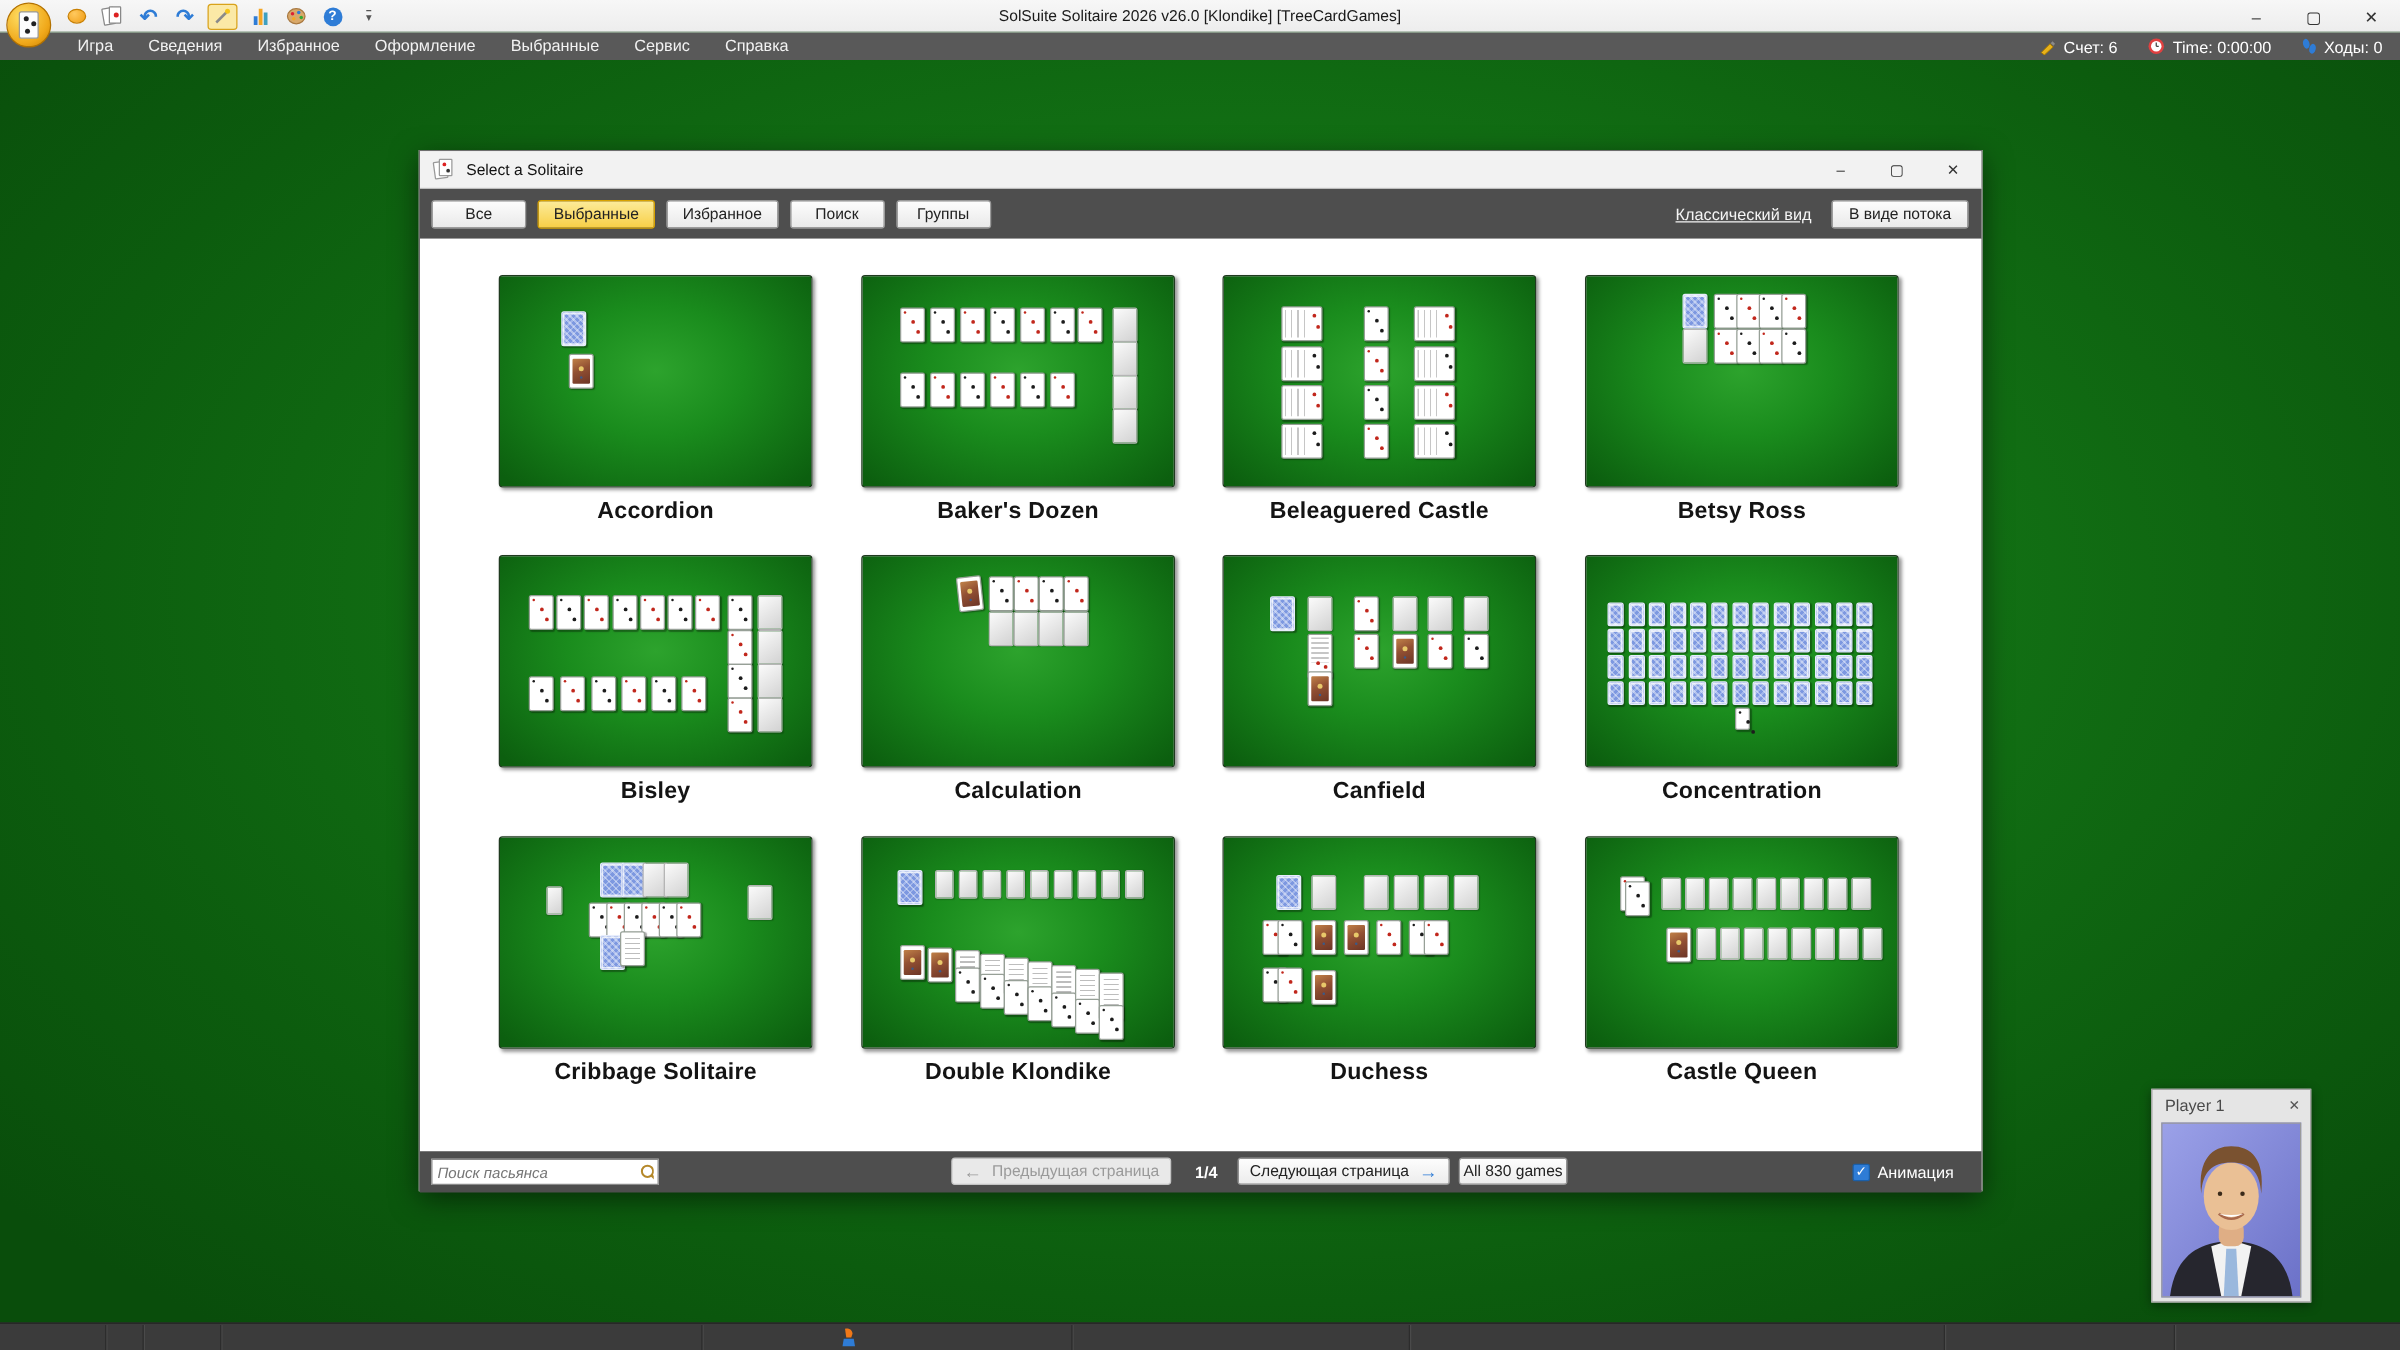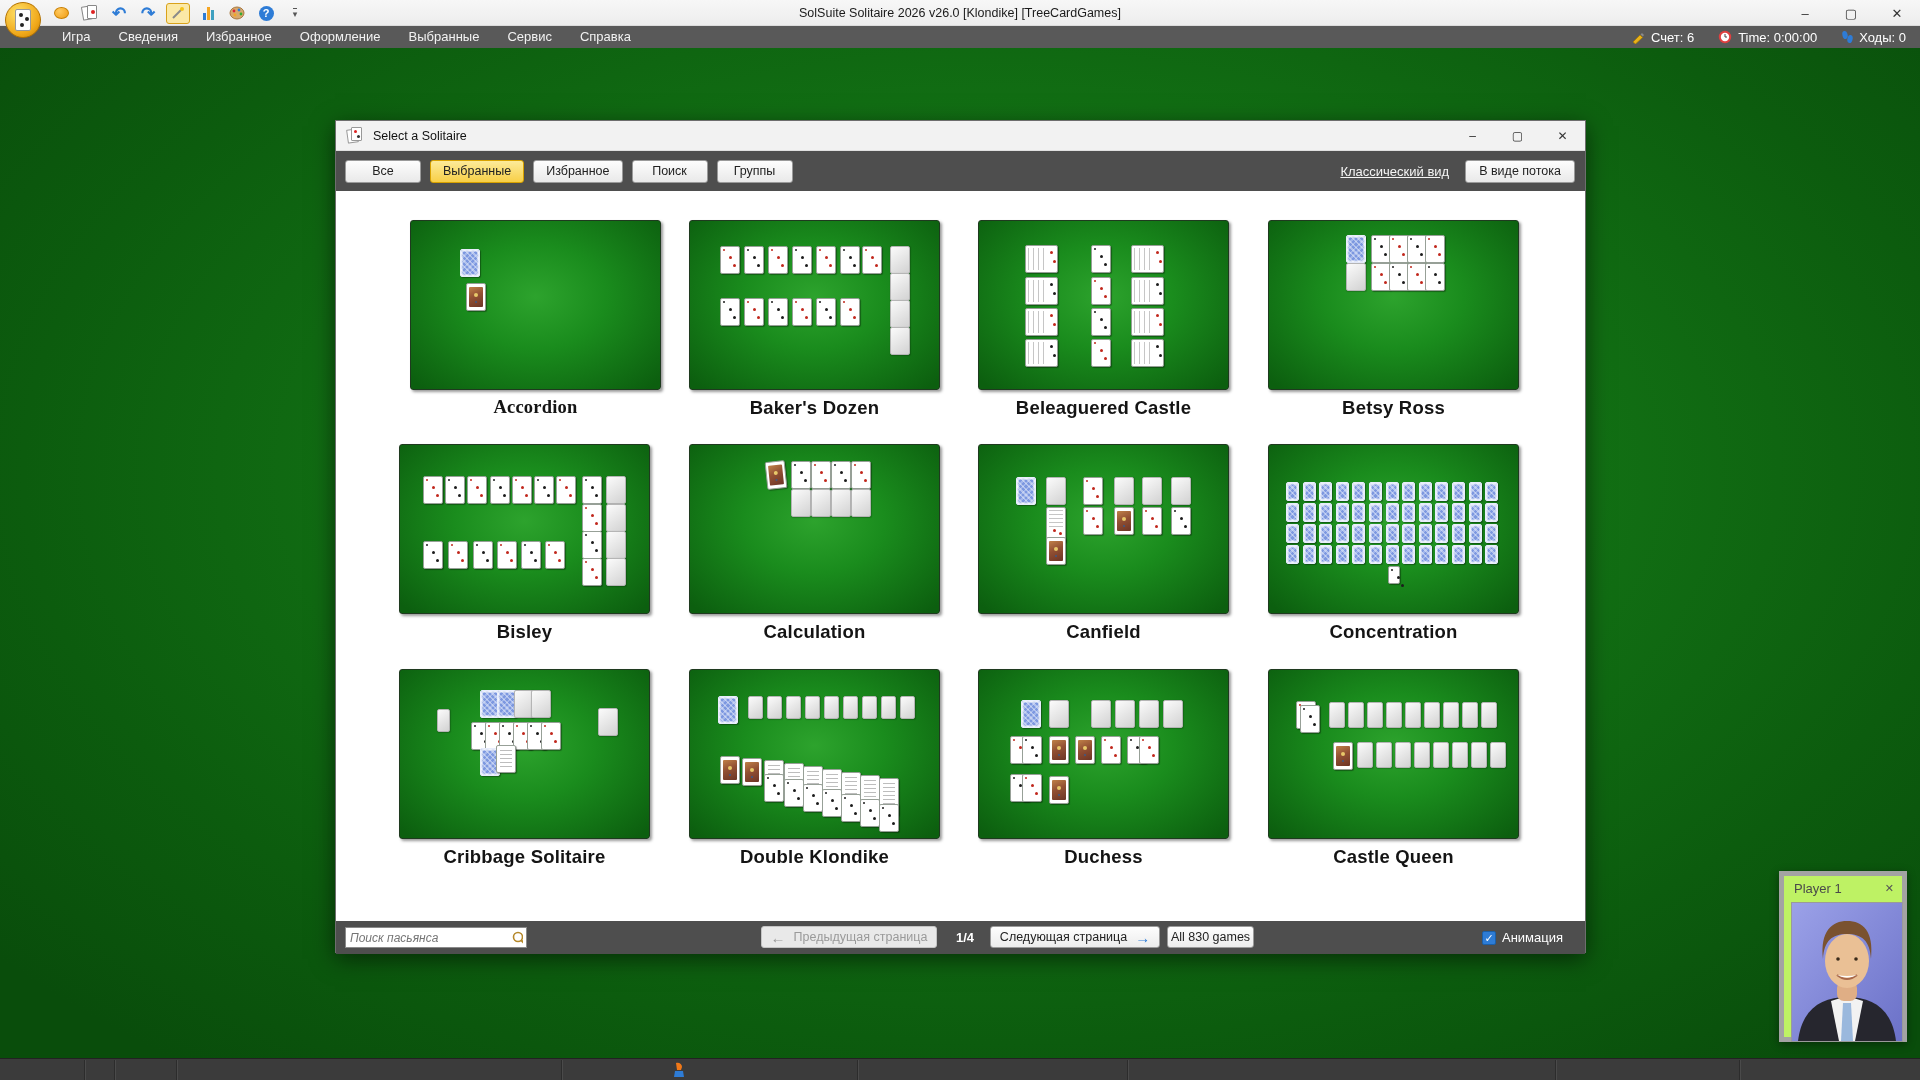--- a/index.html
+++ b/index.html
@@ -121,22 +121,22 @@
   .page-ind { position:absolute; left:606px; top:5px; width:46px; height:22px; display:flex;
     align-items:center; justify-content:center; color:#fff; font-size:13px; font-weight:bold; }
   .arrow-gray { color:#9a9a9a; font-size:15px; font-weight:bold; }
   .arrow-blue { color:#2e7cd6; font-size:15px; font-weight:bold; }
   .anim-check { position:absolute; left:1146px; top:9px; display:flex; align-items:center; gap:6px; }
   .checkbox { width:14px; height:14px; background:#2e7cd6; border:1px solid #1b5fa8; border-radius:2px;
     color:#fff; font-size:11px; line-height:13px; text-align:center; }
   .anim-label { color:#fff; font-size:13px; }
 
   
-  .player-panel { position:absolute; left:1779px; top:871px; width:128px; height:171px;
-    background:#bef264; border:5px solid #a3a3a3; box-shadow:0 2px 8px rgba(0,0,0,.4); }
+  .player-panel { position:absolute; left:1721px; top:871px; width:128px; height:171px;
+    background:#e5e5e5; border:1px solid #a3a3a3; box-shadow:0 2px 8px rgba(0,0,0,.4); }
   .player-head { height:24px; display:flex; align-items:center; }
   .player-name { margin-left:10px; font-size:13px; color:#4a4a4a; }
   .player-close { margin-left:auto; margin-right:8px; font-size:11px; color:#555; }
   .player-photo { position:absolute; left:7px; top:26px; width:112px; height:140px;
     border:1px solid #9a9a9a; background:#8d92da; }
 
   
   .taskbar { position:absolute; left:0; top:1058px; width:1920px; height:22px; background:#3b3b3b;
     border-top:1px solid #222; }
   .tb-sep { position:absolute; top:1px; width:1px; height:20px; background:#2c2c2c; box-shadow:1px 0 0 #4a4a4a; }
@@ -261,21 +261,21 @@
         <div class="filter-btn active">Выбранные</div>
         <div class="filter-btn">Избранное</div>
         <div class="filter-btn">Поиск</div>
         <div class="filter-btn">Группы</div>
       </span>
     <a class="view-link">Классический вид</a>
     <div class="view-toggle">В виде потока</div>
   </div>
 
   <div class="dlg-body" id="games-slot">
-      <div class="tile" style="left: 74px; top: 29px; font-family: Liberation Serif, serif;">
+      <div class="tile" style="left: 63px; top: 29px;">
         <div class="board">
           <div class="mini-card mc-b" style="left: 49px; top: 28px; width: 20px; height: 28px;"></div>
           <div class="mini-card mc-f" style="left: 55px; top: 62px; width: 20px; height: 28px;"></div>
         </div>
         <div class="tile-label">Accordion</div>
       </div>
       <div class="tile" style="left: 353px; top: 29px;">
         <div class="board">
           <div class="mini-card mc-w" style="left: 30px; top: 25px; width: 20px; height: 28px;">
             <span class="pip" style="left: 2px; top: 2px; width: 2px; height: 2px; background: rgb(193, 39, 28);"></span>

